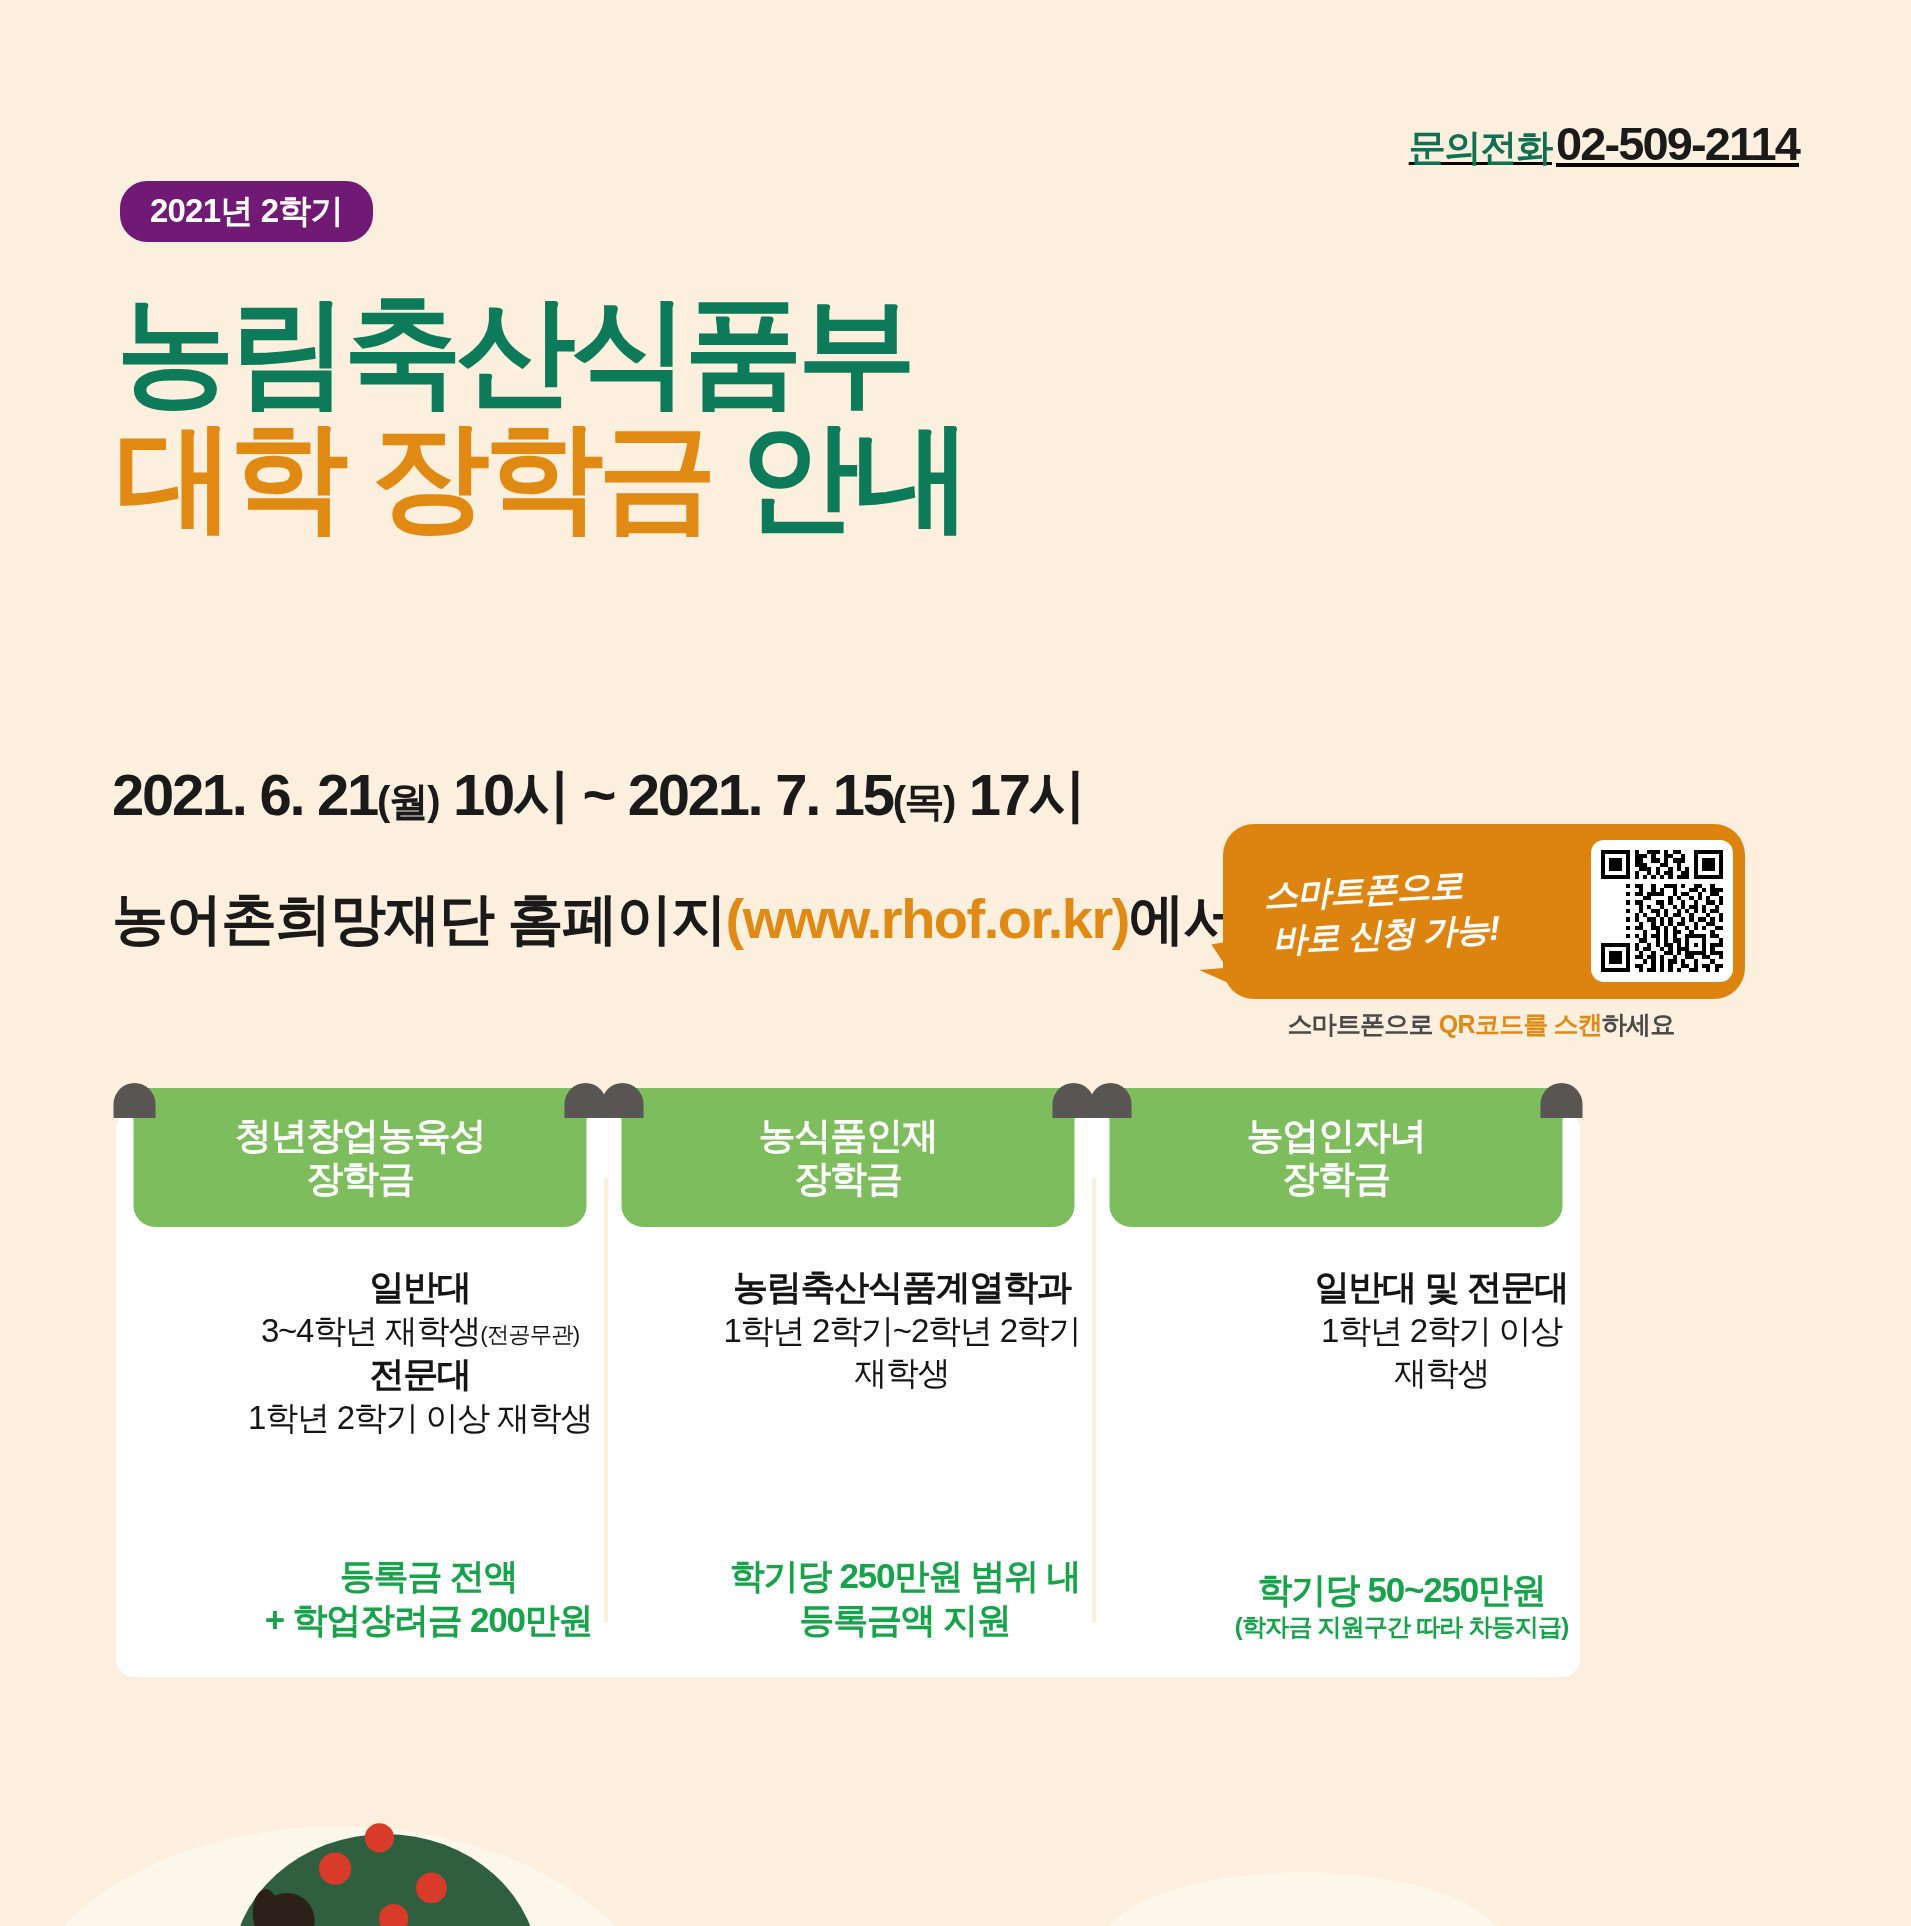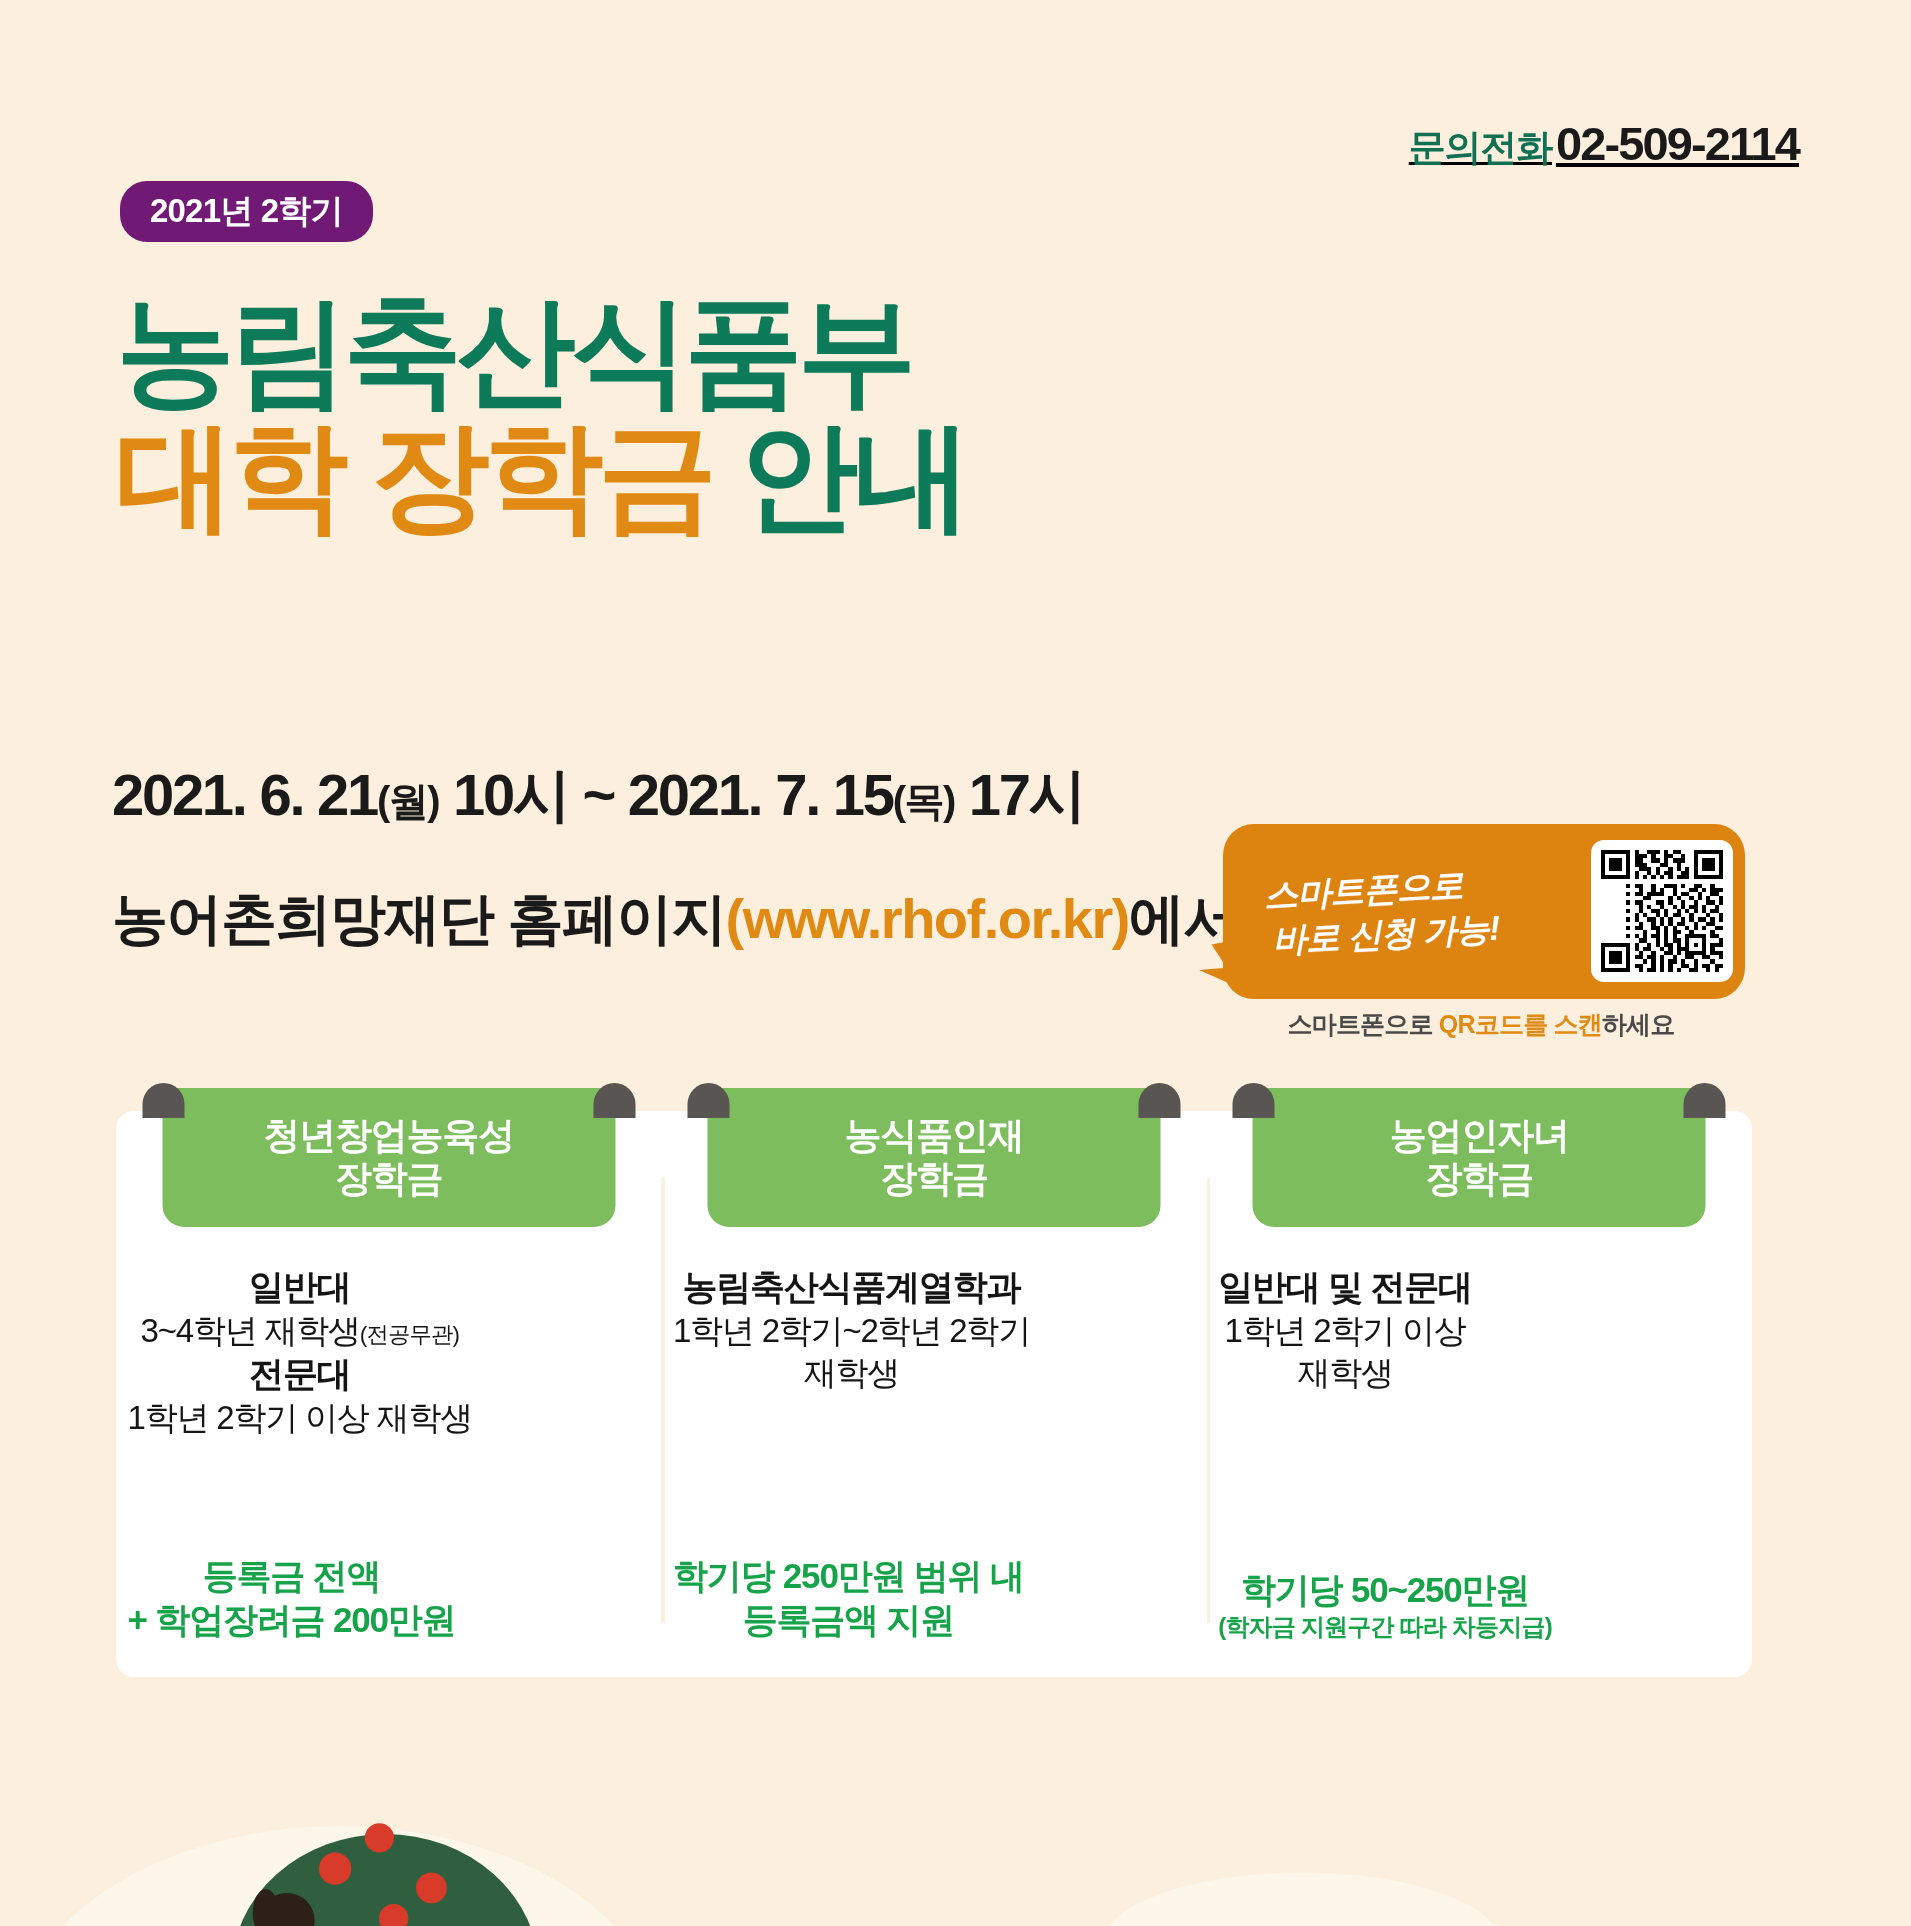--- a/index.html
+++ b/index.html
@@ -81,21 +81,21 @@
   .qrcaption{
     position:absolute;left:0;right:0;top:184px;
     text-align:center;font-size:25px;font-weight:600;color:#4a4a4a;
     letter-spacing:-0.8px;white-space:nowrap;
   }
   .qrcaption .hl{color:#e08a14;font-weight:800;}
 
   
   .cards{
     position:absolute;left:116px;top:1111px;
-    width:1636px;height:566px;
+    width:1464px;height:566px;
     background:#ffffff;border-radius:17.7px;
     display:flex;
   }
   .card{flex:1;position:relative;padding-top:0;}
   .card + .card::before{
     content:"";position:absolute;left:0;top:67px;bottom:54px;width:3.5px;background:#fcefdd;
   }
   .card-header{
     position:absolute;left:50%;transform:translateX(-50%);
     top:-23px;width:453px;height:139px;
@@ -108,21 +108,21 @@
     background:#595552;border-radius:21.6px 21.6px 0 0;z-index:-1;
   }
   .card-header::before{left:-20px;}
   .card-header::after{right:-20px;}
   .card-title{
     color:#ffffff;font-size:37px;font-weight:800;letter-spacing:-1.2px;
     line-height:1.16;text-align:center;white-space:nowrap;
   }
   .card-body{
     position:absolute;top:154px;left:0;right:0;bottom:0;
-    display:flex;flex-direction:column;align-items:flex-start;
+    display:flex;flex-direction:column;align-items:flex-end;
     padding:0 11.6px;
   }
   .tgt-block{text-align:center;line-height:1.28;}
   .tgt-strong{font-size:35px;font-weight:800;color:#151515;letter-spacing:-1.2px;white-space:nowrap;}
   .tgt-normal{font-size:33px;font-weight:500;color:#151515;letter-spacing:-1.2px;white-space:nowrap;}
   .tgt-small{font-size:22.3px;font-weight:500;color:#151515;letter-spacing:-0.8px;}
   .amt-block{
     margin-top:auto;margin-bottom:35px;text-align:center;line-height:1.26;
   }
   .amt-main{font-size:35px;font-weight:800;color:#16a34a;letter-spacing:-1.2px;white-space:nowrap;}

